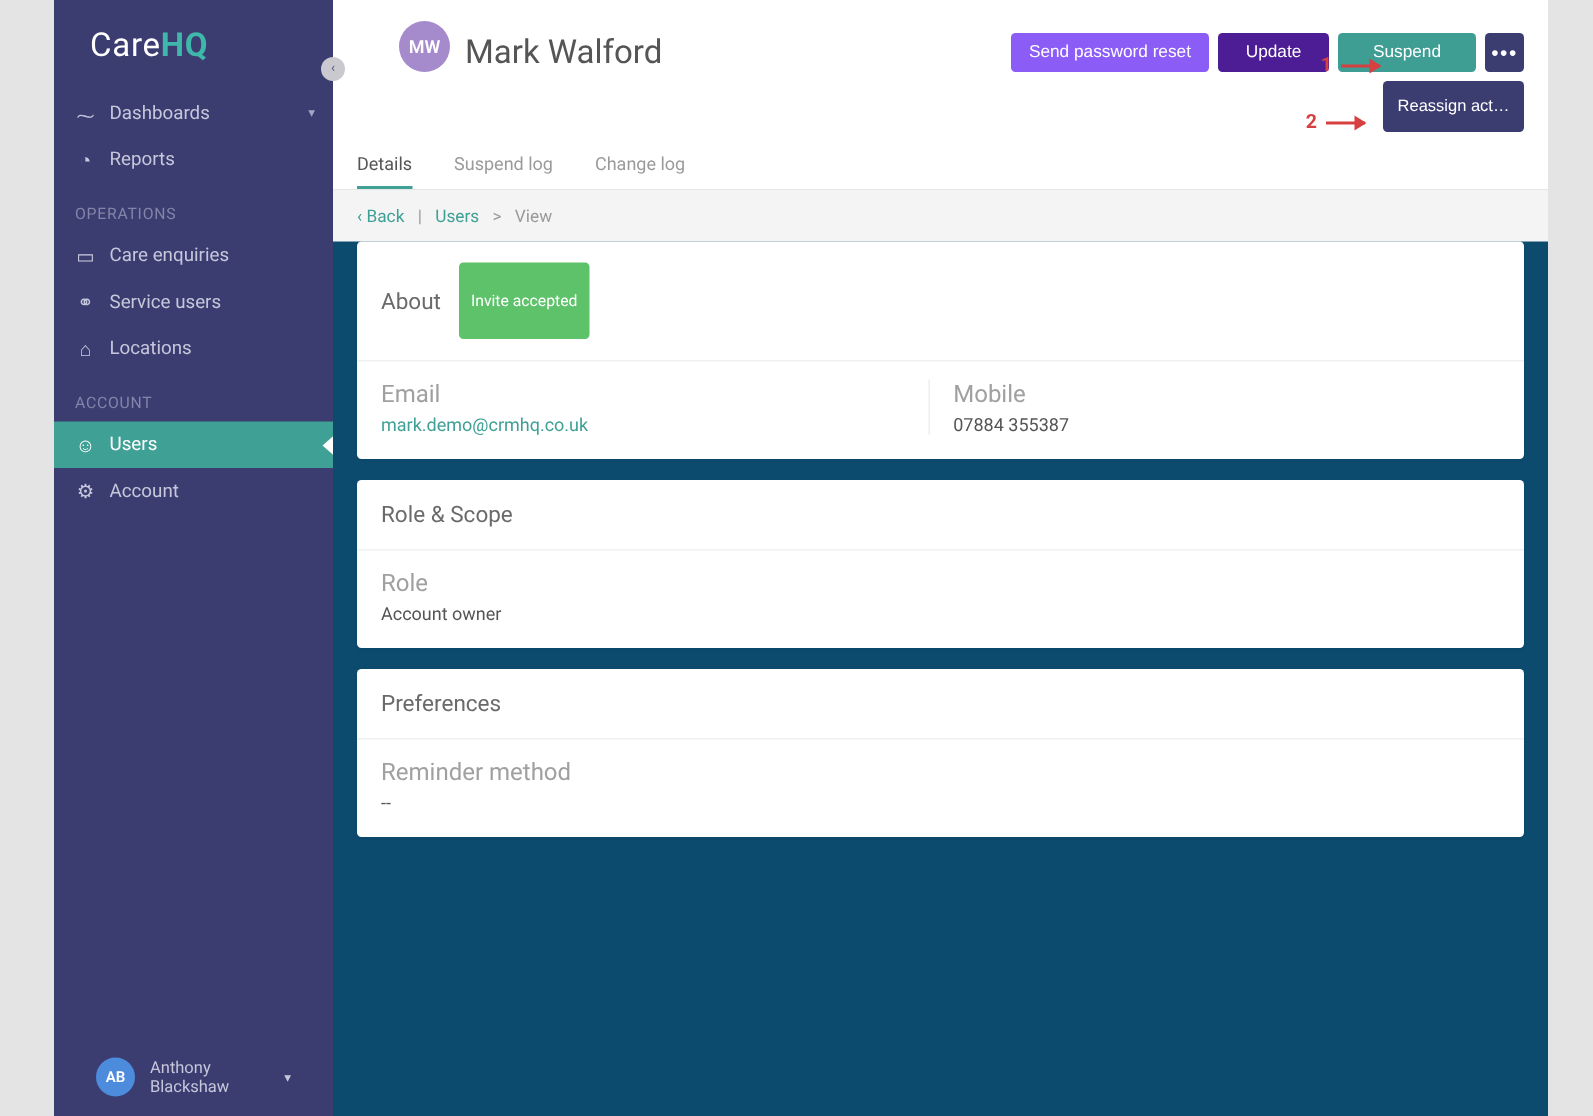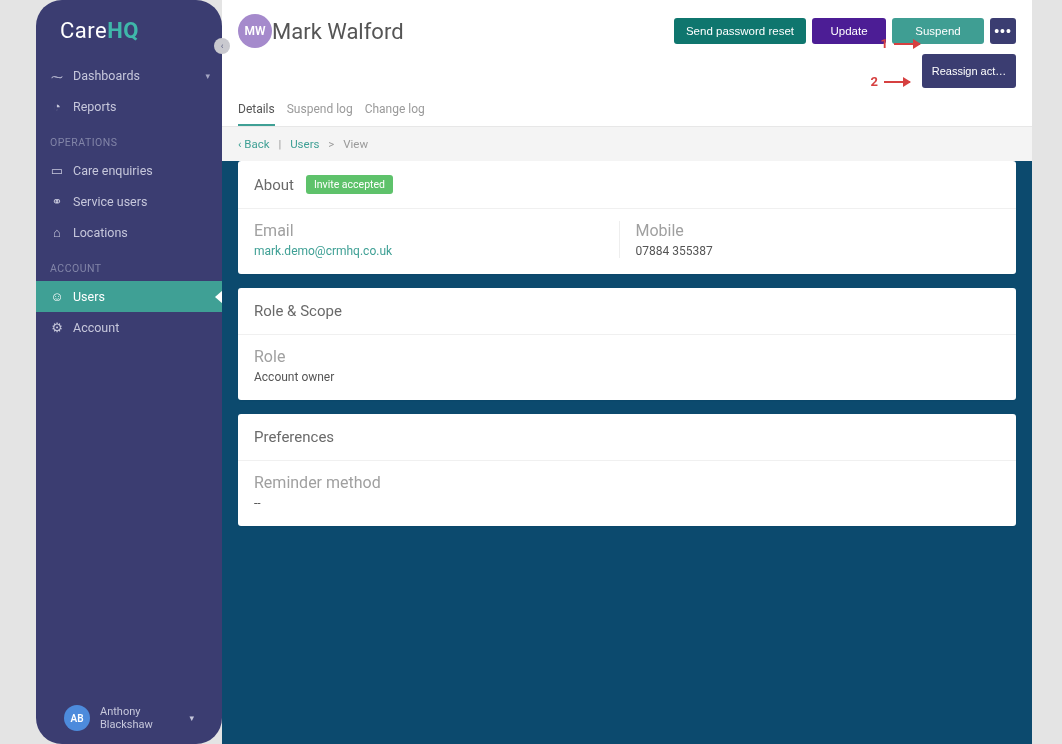--- a/index.html
+++ b/index.html
@@ -19,21 +19,20 @@
     display: flex;
   }
   .gutter-left { width: 36px; flex: none; }
   .sidebar {
     width: 186px;
     flex: none;
     background: #3b3d71;
     display: flex;
     flex-direction: column;
     position: relative;
-    border-radius: 26px;
   }
   .logo-area {
     height: 60px;
     display: flex;
     align-items: center;
     padding-left: 24px;
   }
   .logo {
     font-size: 22px;
     color: #fff;
@@ -128,22 +127,24 @@
 
   .main {
     flex: 1;
     background: #fff;
     display: flex;
     flex-direction: column;
     position: relative;
   }
   .header {
     display: flex;
-    align-items: center;
+    align-items: flex-end;
     padding: 14px 16px 0 16px;
+    gap: 10px;
+    margin-left: 28px;
   }
   .avatar-big {
     width: 34px; height: 34px;
     border-radius: 50%;
     background: #a58acc;
     color: #fff;
     display: flex;
     align-items: center;
     justify-content: center;
     font-size: 12px;
@@ -160,21 +161,21 @@
     border-radius: 3px;
     height: 26px;
     padding: 0 12px;
     font-size: 11.5px;
     color: #fff;
     cursor: pointer;
     display: inline-flex;
     align-items: center;
     justify-content: center;
   }
-  .btn-reset { background: #0f766e; }
+  .btn-reset { background: #8b5cf6; }
   .btn-update { background: #4c1d95; width: 74px; }
   .btn-suspend { background: #3f9e93; width: 92px; }
   .btn-more {
     background: #3b3d71;
     width: 26px;
     padding: 0;
     font-size: 14px;
     letter-spacing: 1px;
   }
   .btn-reassign {
@@ -184,21 +185,21 @@
     height: 34px;
     overflow: hidden;
     text-overflow: ellipsis;
     white-space: nowrap;
   }
   .header-actions { display: flex; gap: 6px; align-items: center; }
   .sub-actions { display: flex; justify-content: flex-end; padding: 6px 16px 0 16px; }
 
   .tabs {
     display: flex;
-    gap: 12px;
+    gap: 28px;
     padding: 14px 16px 0 16px;
     border-bottom: 1px solid #e7e7e7;
     font-size: 12px;
   }
   .tab {
     padding-bottom: 8px;
     color: #9a9a9a;
     cursor: pointer;
     border-bottom: 2px solid transparent;
   }
@@ -227,21 +228,21 @@
     display: flex;
     align-items: center;
     gap: 12px;
     border-bottom: 1px solid #f0f0f0;
   }
   .card-title { font-size: 15px; color: #6a6a6a; font-weight: 400; }
   .badge {
     background: #5ec26b;
     color: #fff;
     font-size: 10.5px;
-    padding: 3px 8px;
+    padding: 19px 8px;
     border-radius: 3px;
   }
   .card-body {
     display: flex;
     padding: 12px 16px 16px 16px;
   }
   .field { flex: 1; }
   .field + .field { border-left: 1px solid #eee; padding-left: 16px; }
   .field-label {
     font-size: 16px;

